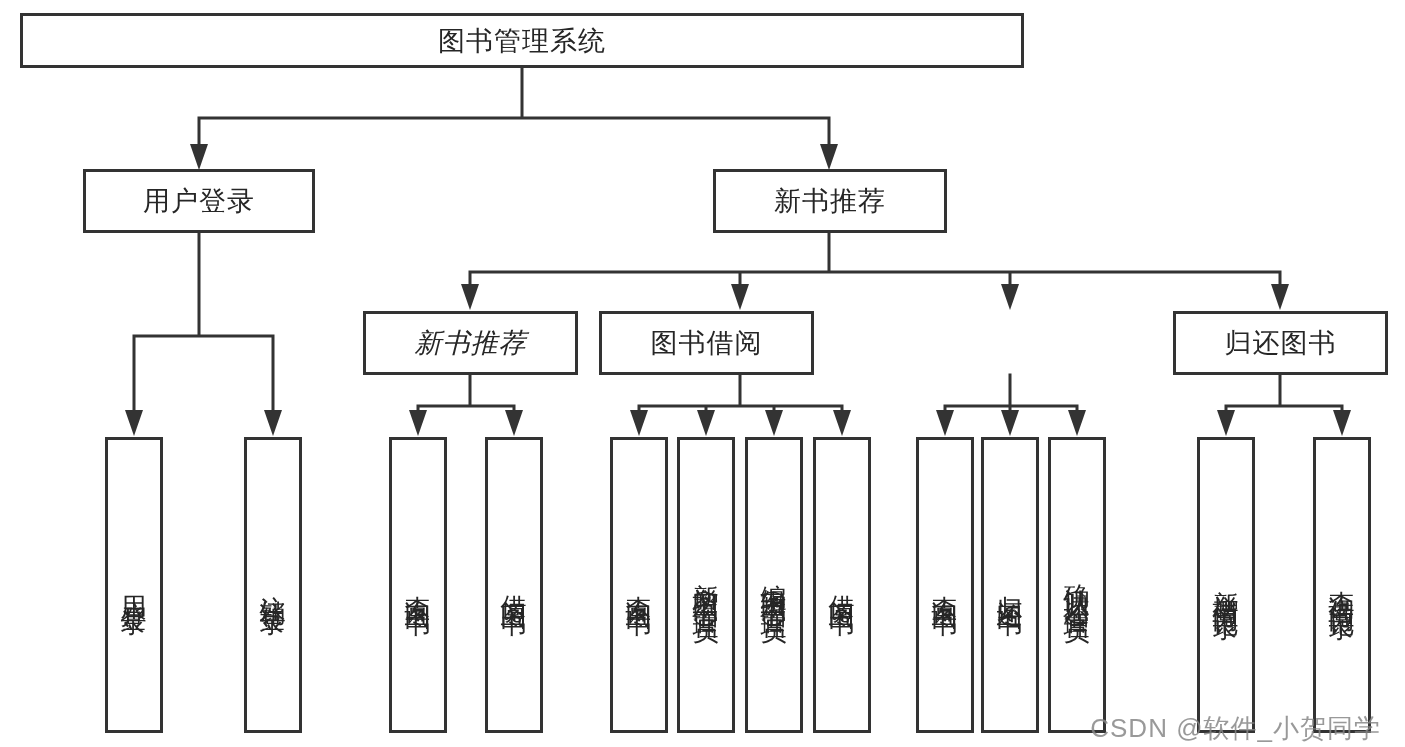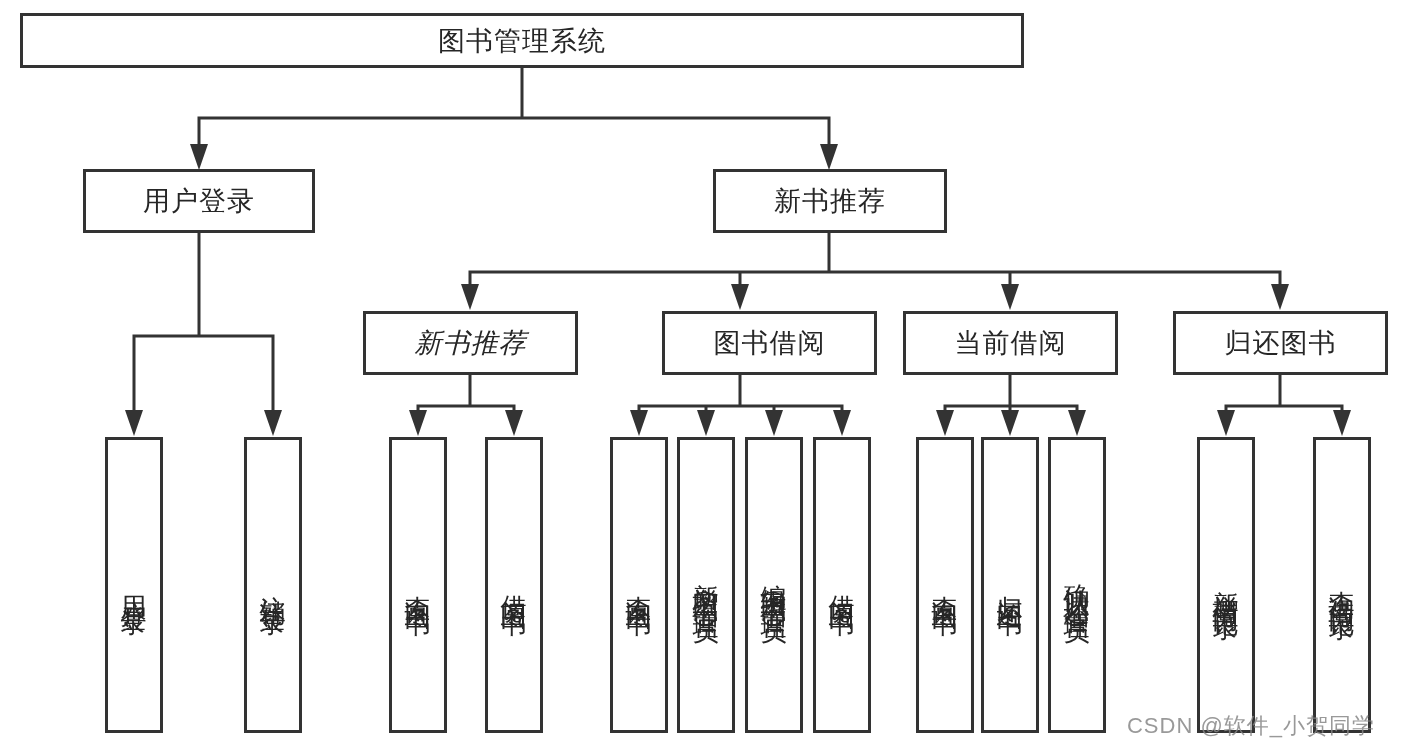--- a/index.html
+++ b/index.html
@@ -38,36 +38,36 @@
     text-orientation: mixed;
     font-size: 26px;
     letter-spacing: 5px;
     line-height: 1;
     white-space: normal;
   }
   .root-box   { left: 20px;  top: 13px;  width: 1004px; height: 55px; }
   .n-login    { left: 83px;  top: 169px; width: 232px;  height: 64px; }
   .n-mgmt     { left: 713px; top: 169px; width: 234px;  height: 64px; }
   .lv3        { top: 311px;  width: 215px; height: 64px; }
-  .l3-a { left: 363px; font-style: italic; }  .l3-b { left: 662px; }
+  .l3-a { left: 363px; font-style: italic; }  .l3-b { left: 599px; }
   .l3-c { left: 903px; }  .l3-d { left: 1173px; }
   .leaf       { top: 437px;  width: 58px; height: 296px; }
   .lf-1  { left: 105px; }  .lf-2  { left: 244px; }
   .lf-3  { left: 389px; }  .lf-4  { left: 485px; }
   .lf-5  { left: 610px; }  .lf-6  { left: 677px; }
   .lf-7  { left: 745px; }  .lf-8  { left: 813px; }
   .lf-9  { left: 916px; }  .lf-10 { left: 981px; }
   .lf-11 { left: 1048px; } .lf-12 { left: 1197px; }
   .lf-13 { left: 1313px; }
   .watermark {
     position: absolute;
-    right: 30px;
+    right: 24px;
     top: 711px;
     z-index: 5;
-    font-size: 22px;
+    font-size: 26px;
     letter-spacing: 1px;
     color: rgba(135, 135, 135, 0.85);
     white-space: nowrap;
   }
 </style>
 </head>
 <body>
 
 <div class="stage">
 
@@ -148,23 +148,20 @@
   <div class="box n-mgmt">
     <span class="lbl">新书推荐</span>
   </div>
 
   <div class="box lv3 l3-a">
     <span class="lbl">新书推荐</span>
   </div>
   <div class="box lv3 l3-b">
     <span class="lbl">图书借阅</span>
   </div>
-  <div class="box lv3 l3-c">
-    <span class="lbl">当前借阅</span>
-  </div>
   <div class="box lv3 l3-d">
     <span class="lbl">归还图书</span>
   </div>
 
   <div class="box leaf lf-1">
     <span class="lbl">用户登录</span>
   </div>
   <div class="box leaf lf-2">
     <span class="lbl">注销登录</span>
   </div>

